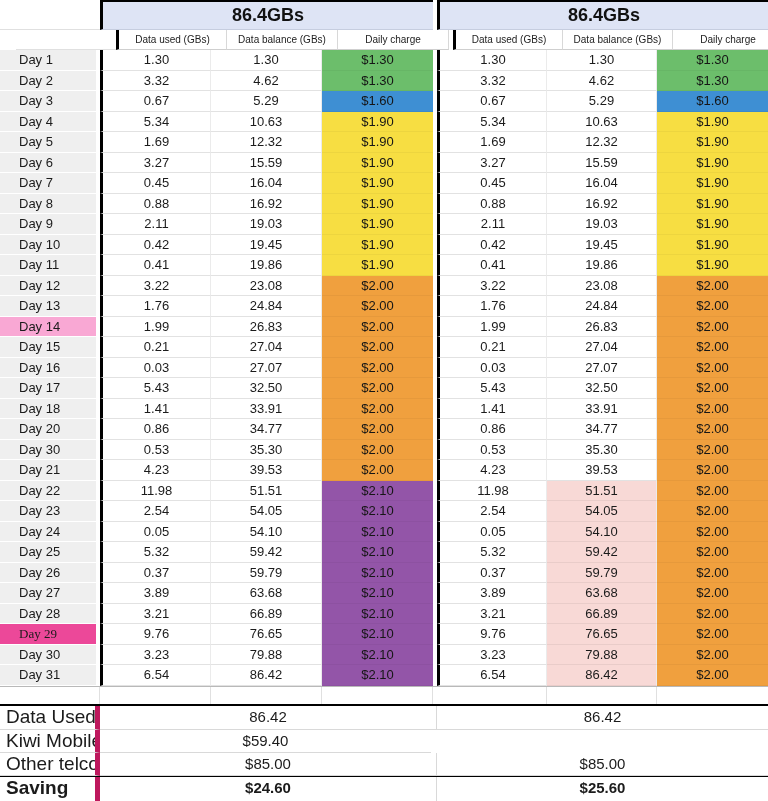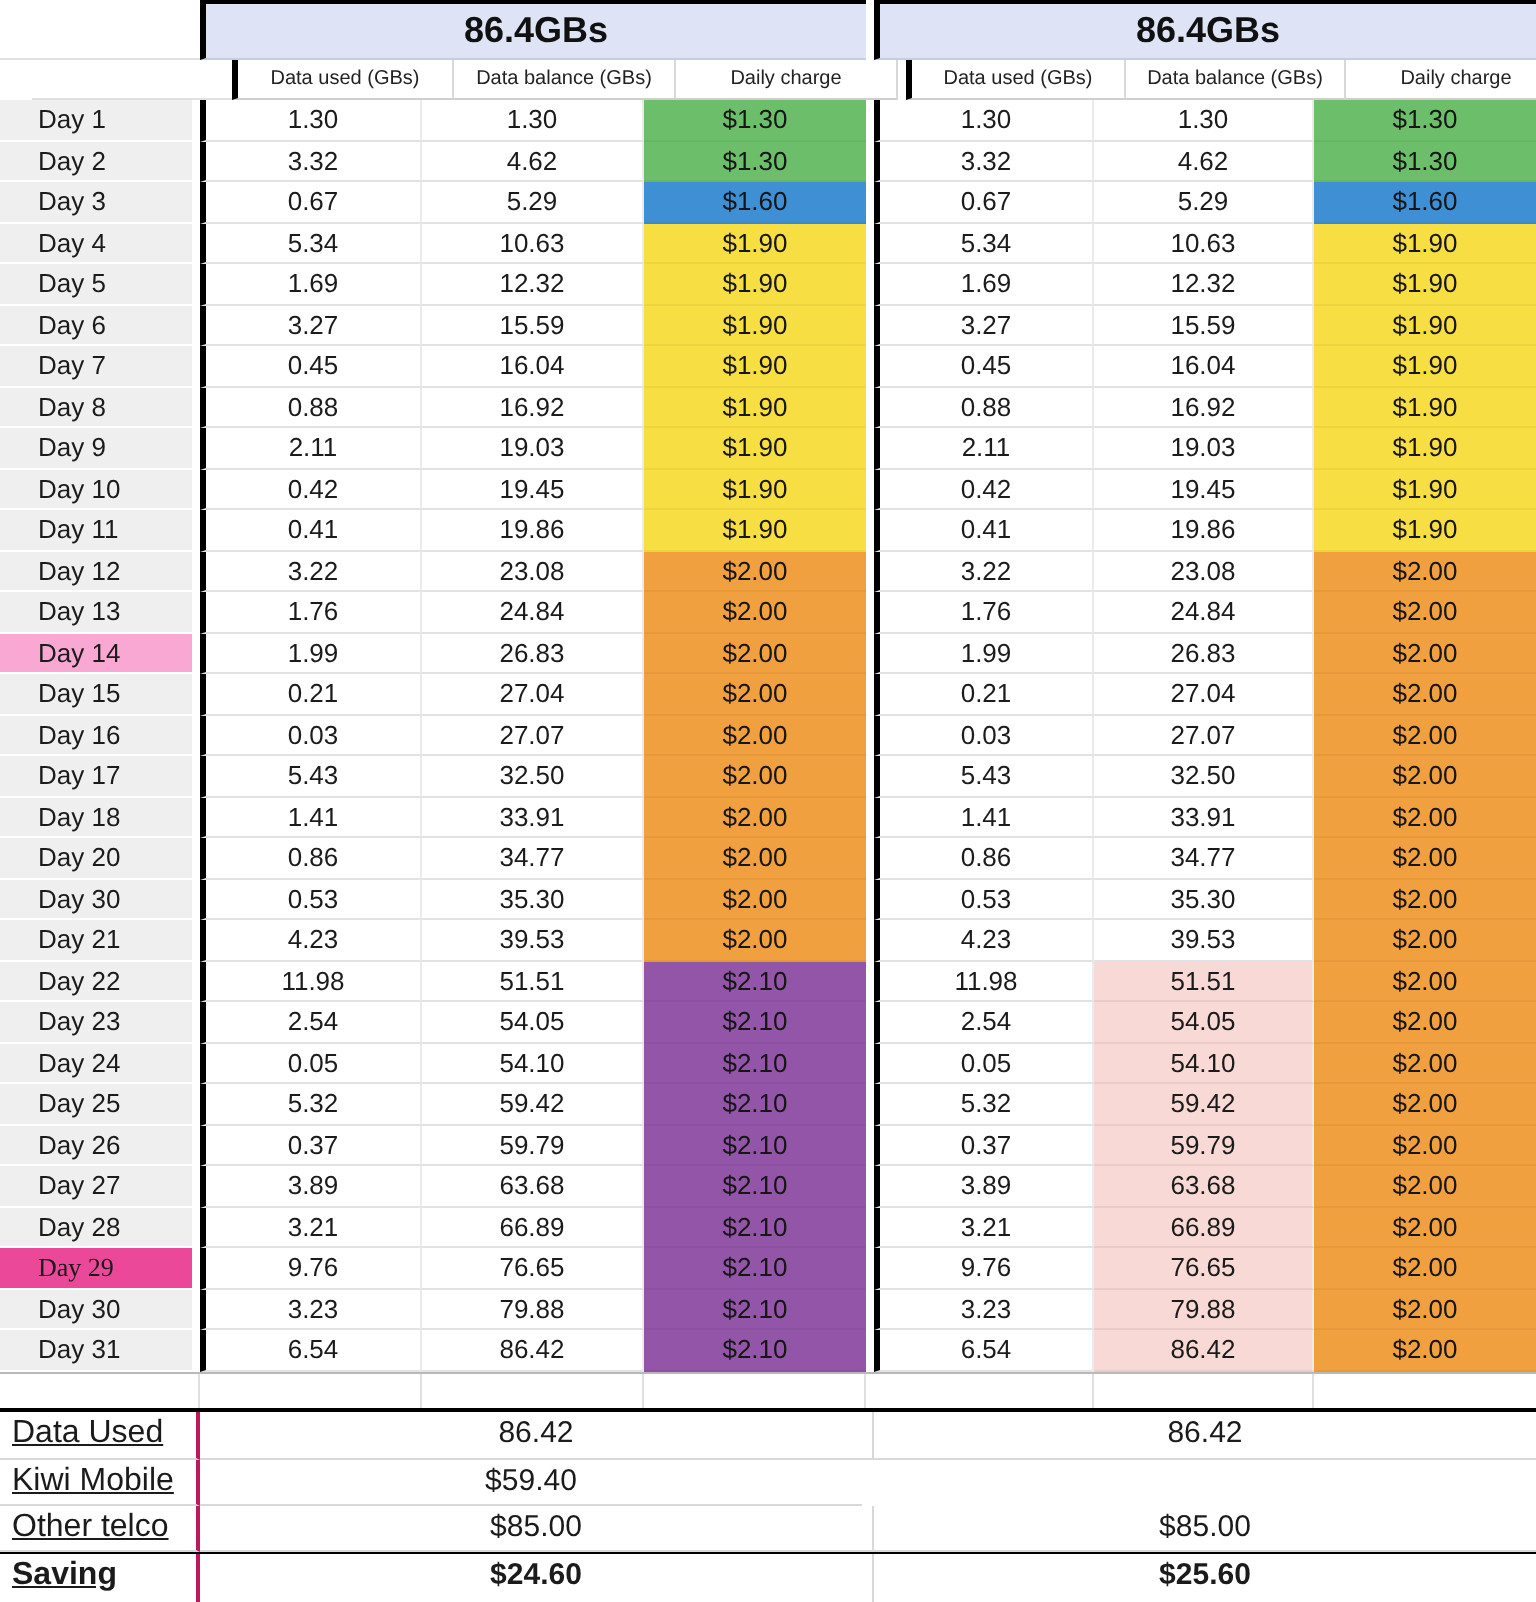--- a/index.html
+++ b/index.html
@@ -42,22 +42,22 @@
 
   
   .empty{height:17px;border-top:1px solid #b9b9b9;}
   .er{background:#fff;border-right:1px solid #e0e0e0;}
   .er-last{border-right:none;}
 
   
   .sum{height:23px;}
   .sum-first{height:24px;border-top:2px solid #000;}
   .sum-total{height:25px;border-top:1px solid #000;border-bottom:3px solid #000;font-weight:bold;}
-  .sumlabel{font-size:16px;line-height:22px;padding-left:6px;border-right:2px solid #be185d;
-            white-space:nowrap;overflow:hidden;text-decoration:underline;}
+  .sumlabel{font-size:19px;line-height:22px;padding-left:6px;border-right:5px solid #be185d;
+            white-space:nowrap;overflow:hidden;}
   .sumval{font-size:15px;line-height:22px;text-align:center;border-right:1px solid #d9d9d9;}
   .sumval.last{border-right:none;}
   .sum:not(.sum-total) > div{border-bottom:1px solid #d9d9d9;}
   .sum-total > div{border-bottom:none;}
 </style>
 </head>
 <body>
 
 <div class="sheet">
 

